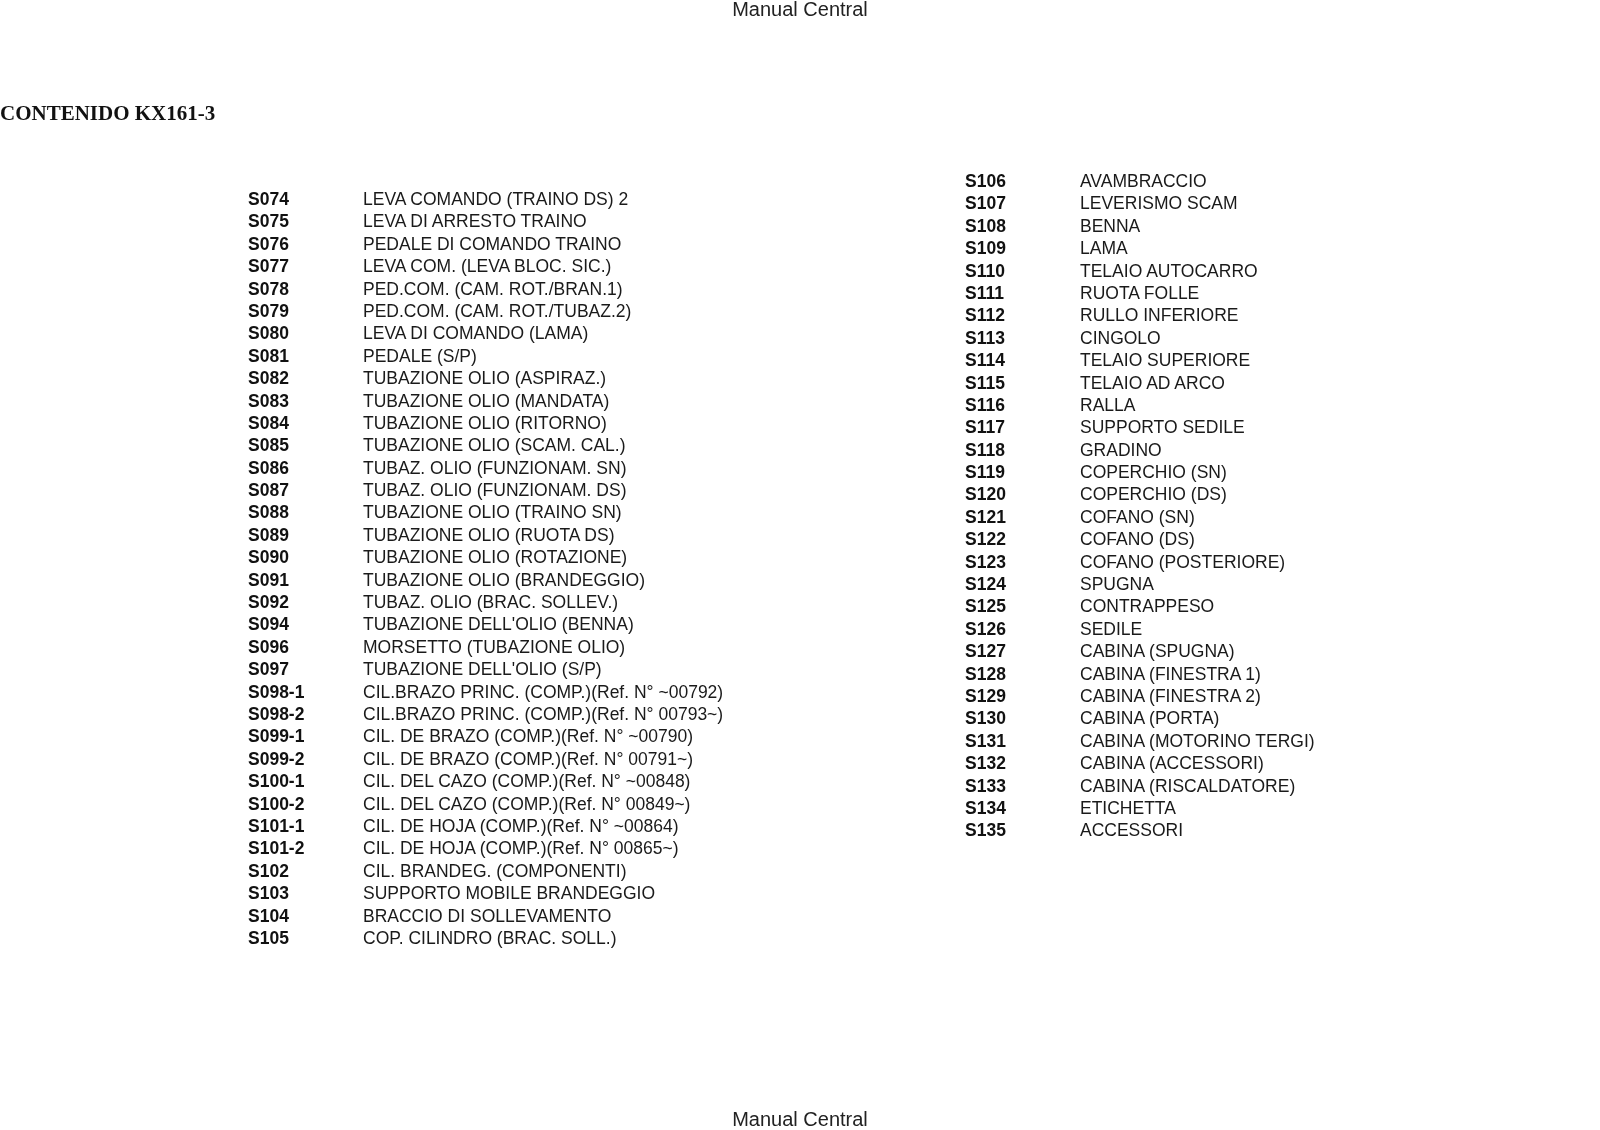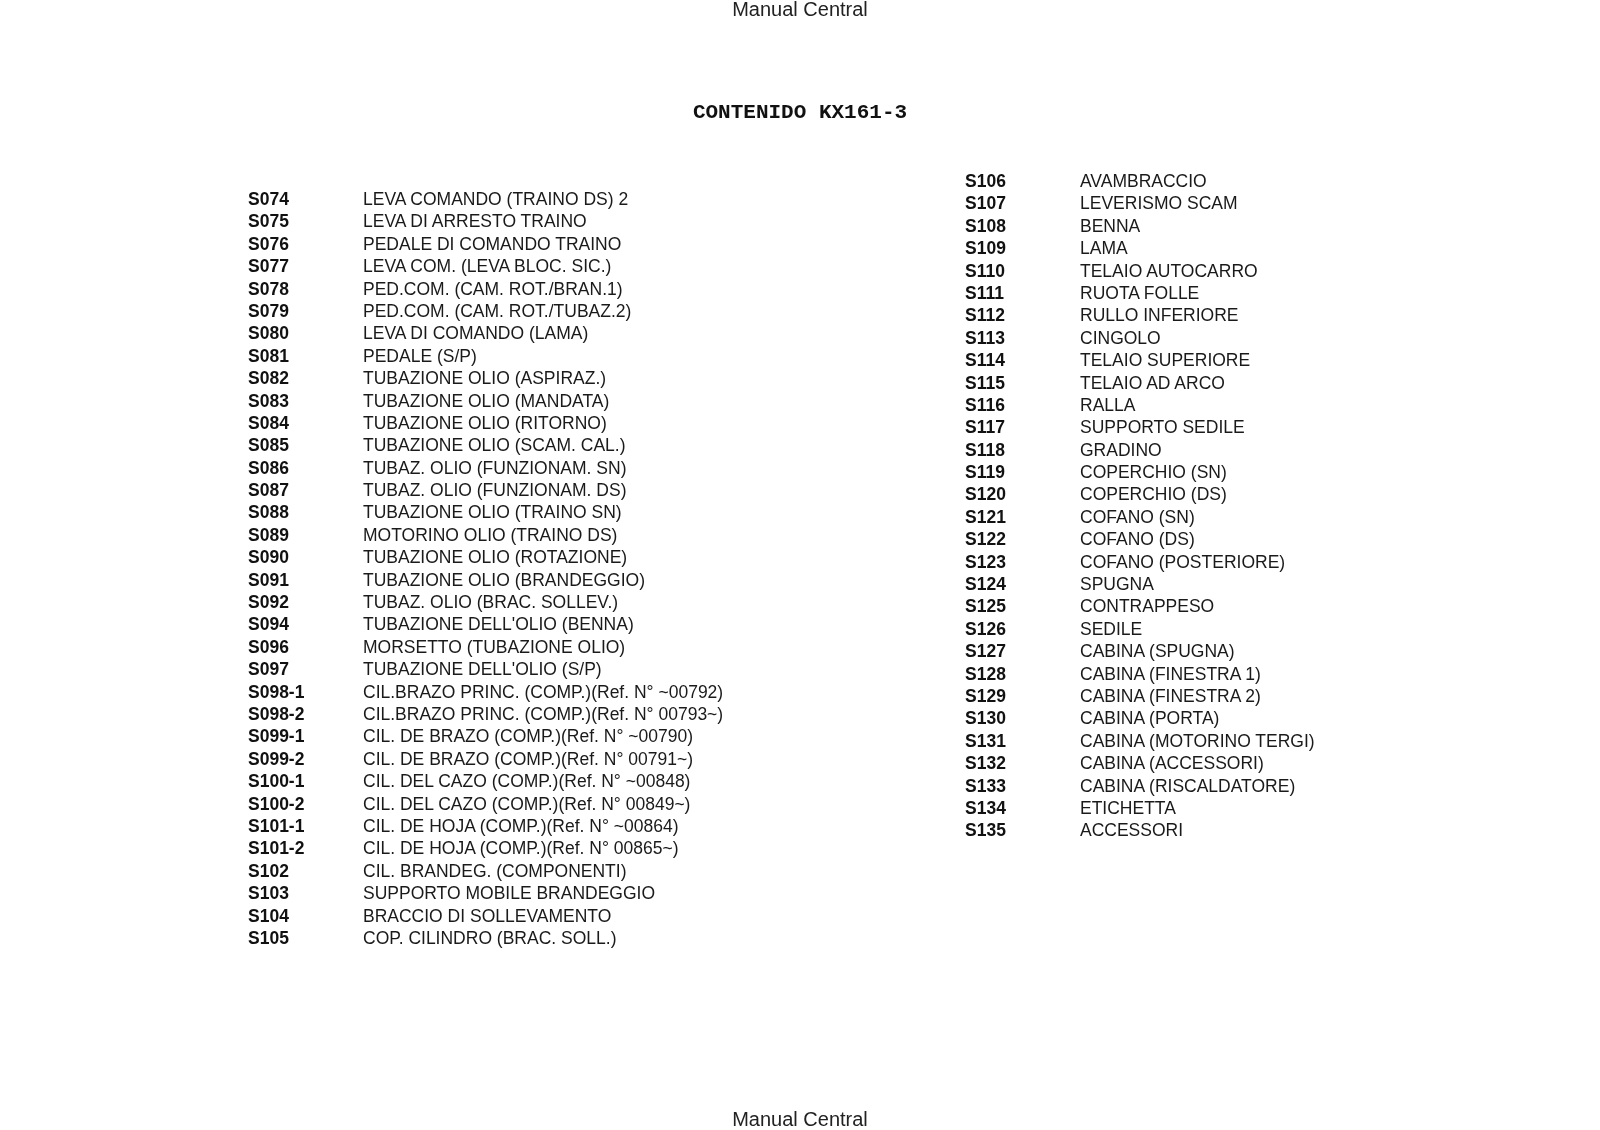--- a/index.html
+++ b/index.html
@@ -1,22 +1,22 @@
 <!DOCTYPE html>
 <html><head>
 <meta charset="utf-8">
 <style>
   html, body { margin: 0; padding: 0; background: #ffffff; }
   body { width: 1600px; height: 1130px; position: relative; overflow: hidden; color: #111; }
   .header, .footer { position: absolute; left: 0; width: 1600px; text-align: center;
     font-family: "Liberation Sans", sans-serif; font-size: 20px; color: #222; }
   .header { top: -2px; }
   .footer { top: 1108px; }
-  .title { position: absolute; top: 101px; left: 0; width: 1600px; text-align: center;
-    font-family: Liberation Mono, monospace; font-weight: bold; font-size: 21px; color: #111; }
+  .title { position: absolute; top: 101px; left: 0; width: 1600px; text-align: left;
+    font-family: Liberation Serif, serif; font-weight: bold; font-size: 21px; color: #111; }
   .col { position: absolute; font-family: "Liberation Sans", sans-serif; font-size: 17.5px; }
   .col-left { left: 248px; top: 160px; margin-top: 28px; }
   .col-right { left: 965px; top: 170px; }
   .row { display: flex; height: 22.4px; line-height: 22.4px; white-space: nowrap; }
   .code { font-weight: bold; width: 115px; color: #111; }
   .desc { color: #1a1a1a; }
 </style>
 </head>
 <body>
 
@@ -79,21 +79,21 @@
     <div class="row">
       <span class="code">S087</span>
       <span class="desc">TUBAZ. OLIO (FUNZIONAM. DS)</span>
     </div>
     <div class="row">
       <span class="code">S088</span>
       <span class="desc">TUBAZIONE OLIO (TRAINO SN)</span>
     </div>
     <div class="row">
       <span class="code">S089</span>
-      <span class="desc">MOTORINO OLIO (TRAINO DS)</span>
+      <span class="desc">TUBAZIONE OLIO (RUOTA DS)</span>
     </div>
     <div class="row">
       <span class="code">S090</span>
       <span class="desc">TUBAZIONE OLIO (ROTAZIONE)</span>
     </div>
     <div class="row">
       <span class="code">S091</span>
       <span class="desc">TUBAZIONE OLIO (BRANDEGGIO)</span>
     </div>
     <div class="row">

